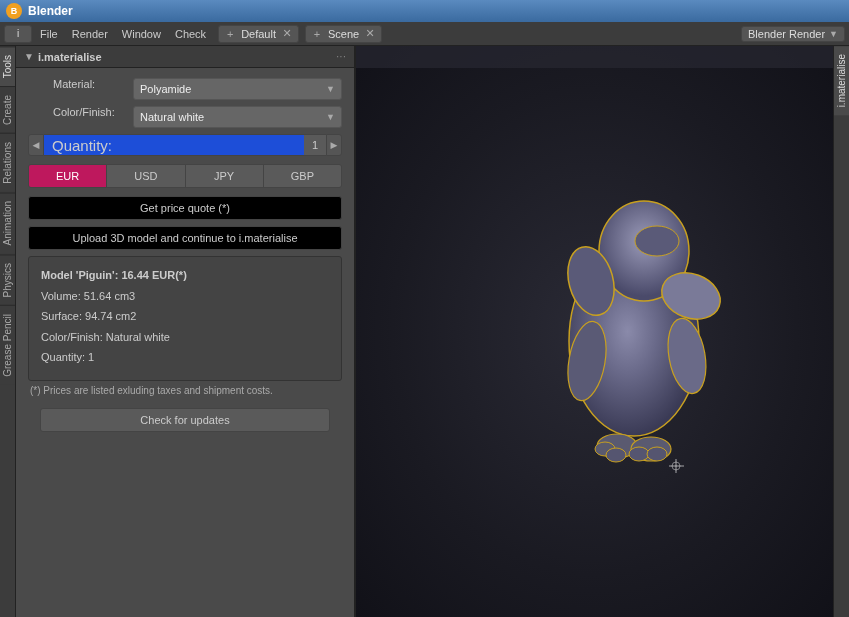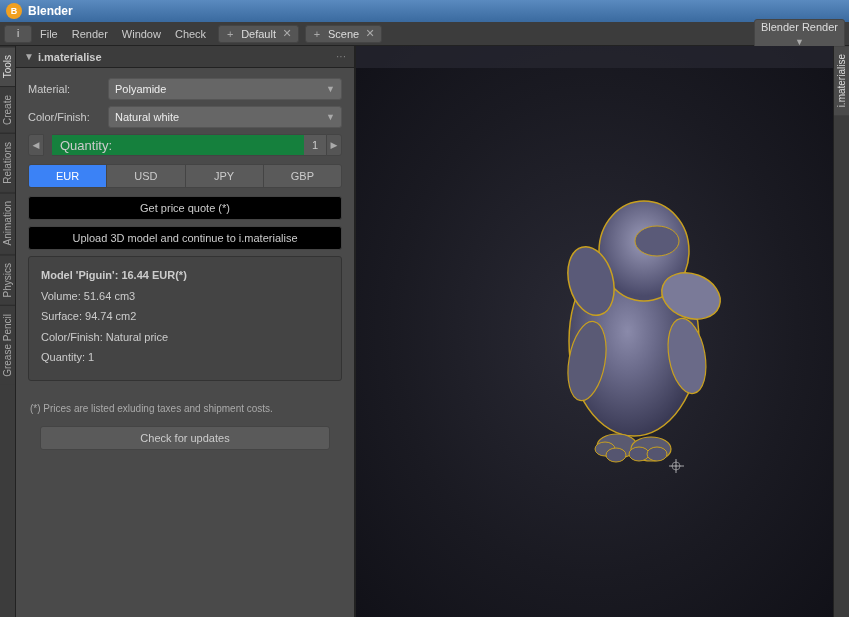--- a/index.html
+++ b/index.html
@@ -77,21 +77,21 @@
     }
     .scene-selector {
       display: flex; align-items: center;
       background: #555; border: 1px solid #444; border-radius: 3px;
       padding: 1px 4px; gap: 4px; margin-left: 4px;
     }
     .scene-selector span { color: #ddd; font-size: 11px; }
     .render-selector {
       display: flex; align-items: center;
       background: #555; border: 1px solid #444; border-radius: 3px;
-      padding: 1px 6px; gap: 4px; margin-left: auto; flex-direction: column;
+      padding: 1px 6px; gap: 4px; margin-left: auto;
     }
     .render-selector span { color: #ddd; font-size: 11px; }
 
     
     .main-layout {
       display: flex;
       height: calc(617px - 22px - 24px);
     }
 
     
@@ -145,22 +145,23 @@
     }
 
     
     .panel-content {
       padding: 10px 12px;
       flex: 1;
     }
 
     .field-row {
       display: flex;
-      align-items: center;
+      align-items: flex-start;
       margin-bottom: 6px;
+      margin-left: 25px;
     }
     .field-label {
       color: #ccc;
       font-size: 11px;
       width: 80px;
       flex-shrink: 0;
     }
     .field-select {
       flex: 1;
       background: #666;
@@ -184,27 +185,27 @@
     .qty-arrow-left {
       width: 16px; height: 22px;
       background: #555;
       border: 1px solid #444;
       border-radius: 3px 0 0 3px;
       display: flex; align-items: center; justify-content: center;
       color: #aaa; font-size: 9px; cursor: pointer;
     }
     .qty-label {
       flex: 1;
-      background: #15803d;
+      background: #1d4ed8;
       border-top: 1px solid #444;
       border-bottom: 1px solid #444;
       height: 22px;
       display: flex; align-items: center;
       padding: 0 8px;
-      color: #ccc; font-size: 13px; margin-left: 8px;
+      color: #ccc; font-size: 15px;
     }
     .qty-value {
       background: #5a5a5a;
       border-top: 1px solid #444;
       border-bottom: 1px solid #444;
       height: 22px;
       display: flex; align-items: center;
       padding: 0 8px;
       color: #ccc; font-size: 11px;
     }
@@ -228,21 +229,21 @@
     .currency-btn {
       flex: 1;
       height: 22px;
       display: flex; align-items: center; justify-content: center;
       font-size: 11px; cursor: pointer;
       background: #5a5a5a; color: #ccc;
       border-right: 1px solid #444;
     }
     .currency-btn:last-child { border-right: none; }
     .currency-btn.active {
-      background: #3b82f6;
+      background: #be185d;
       color: white;
     }
 
     
     .action-btn {
       width: 100%;
       height: 24px;
       background: #000000;
       border: 1px solid #444;
       border-radius: 3px;
@@ -252,21 +253,21 @@
       display: flex; align-items: center; justify-content: center;
       margin-bottom: 6px;
     }
 
     
     .info-box {
       background: #444;
       border: 1px solid #333;
       border-radius: 3px;
       padding: 10px 12px;
-      margin-bottom: 22px;
+      margin-bottom: 4px;
     }
     .info-line {
       color: #ccc;
       font-size: 11px;
       margin-bottom: 4px;
       line-height: 1.5;
     }
     .info-line.bold { font-weight: bold; }
 
     .disclaimer {
@@ -439,21 +440,21 @@
       </div>
 
       <div class="action-btn">Get price quote (*)</div>
 
       <div class="action-btn">Upload 3D model and continue to i.materialise</div>
 
       <div class="info-box">
         <div class="info-line bold">Model 'Piguin':  16.44 EUR(*)</div>
         <div class="info-line">Volume: 51.64 cm3</div>
         <div class="info-line">Surface: 94.74 cm2</div>
-        <div class="info-line">Color/Finish: Natural price</div>
+        <div class="info-line">Color/Finish: Natural white</div>
         <div class="info-line">Quantity: 1</div>
       </div>
 
       <div class="disclaimer">(*) Prices are listed exluding taxes and shipment costs.</div>
 
       <div class="check-updates-btn">Check for updates</div>
 
     </div>
   </div>
 

